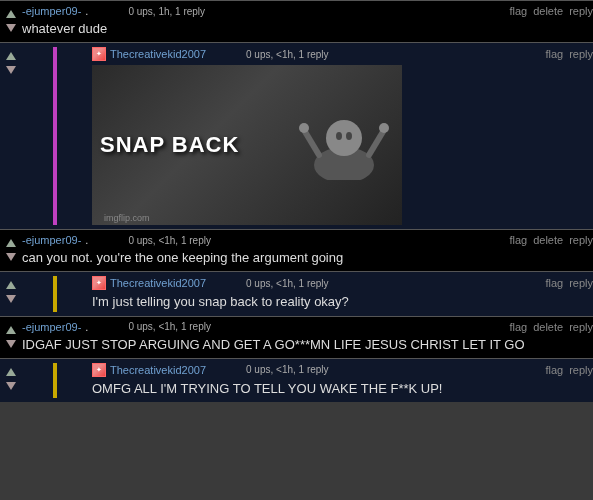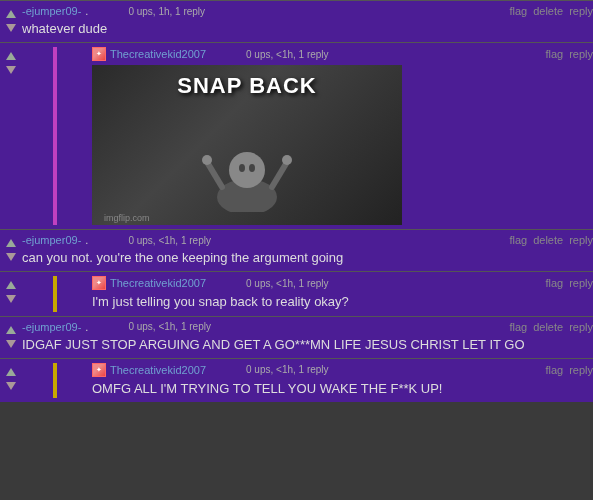--- a/index.html
+++ b/index.html
@@ -99,21 +99,21 @@
       background: #222;
       position: relative;
       margin-top: 4px;
       overflow: hidden;
     }
     .snap-image-inner {
       width: 100%;
       height: 100%;
       background: linear-gradient(135deg, #2a2a2a 0%, #444 40%, #222 100%);
       display: flex;
-      flex-direction: column;
+      flex-direction: row;
       align-items: center;
       justify-content: space-between;
       padding: 8px;
     }
     .snap-text-top {
       color: white;
       font-size: 22px;
       font-weight: 900;
       text-align: center;
       text-shadow: 2px 2px 4px #000;
@@ -128,24 +128,24 @@
       letter-spacing: 1px;
     }
     .person-silhouette {
       width: 100px;
       height: 80px;
       display: flex;
       align-items: center;
       justify-content: center;
     }
     .top-block {
-      background: #4c1d95;
+      background: #000000;
     }
     .sub-block {
-      background: #4c1d95;
+      background: #0f172a;
       margin-left: 0;
       gap: 31px;
     }
     .creative-icon {
       width: 14px;
       height: 14px;
       flex-shrink: 0;
     }
     .creative-icon-inner {
       width: 14px;

